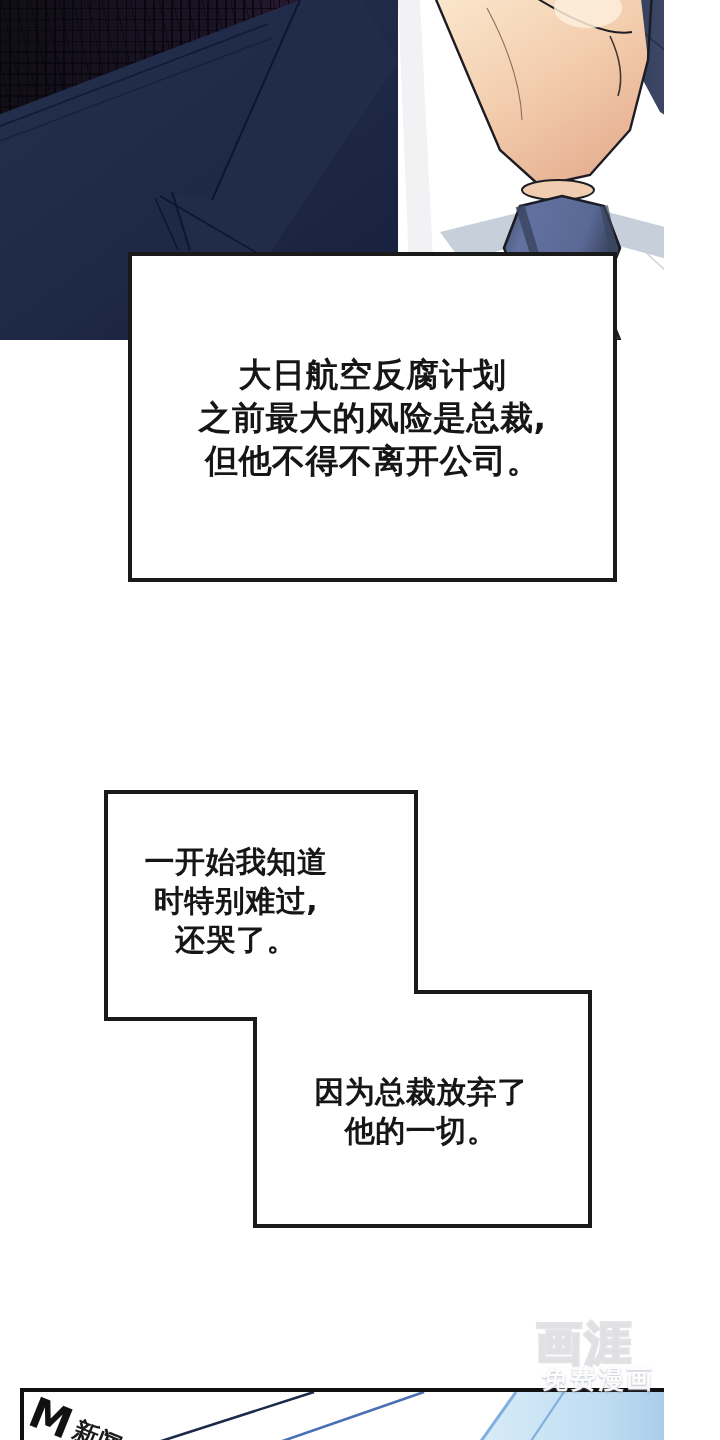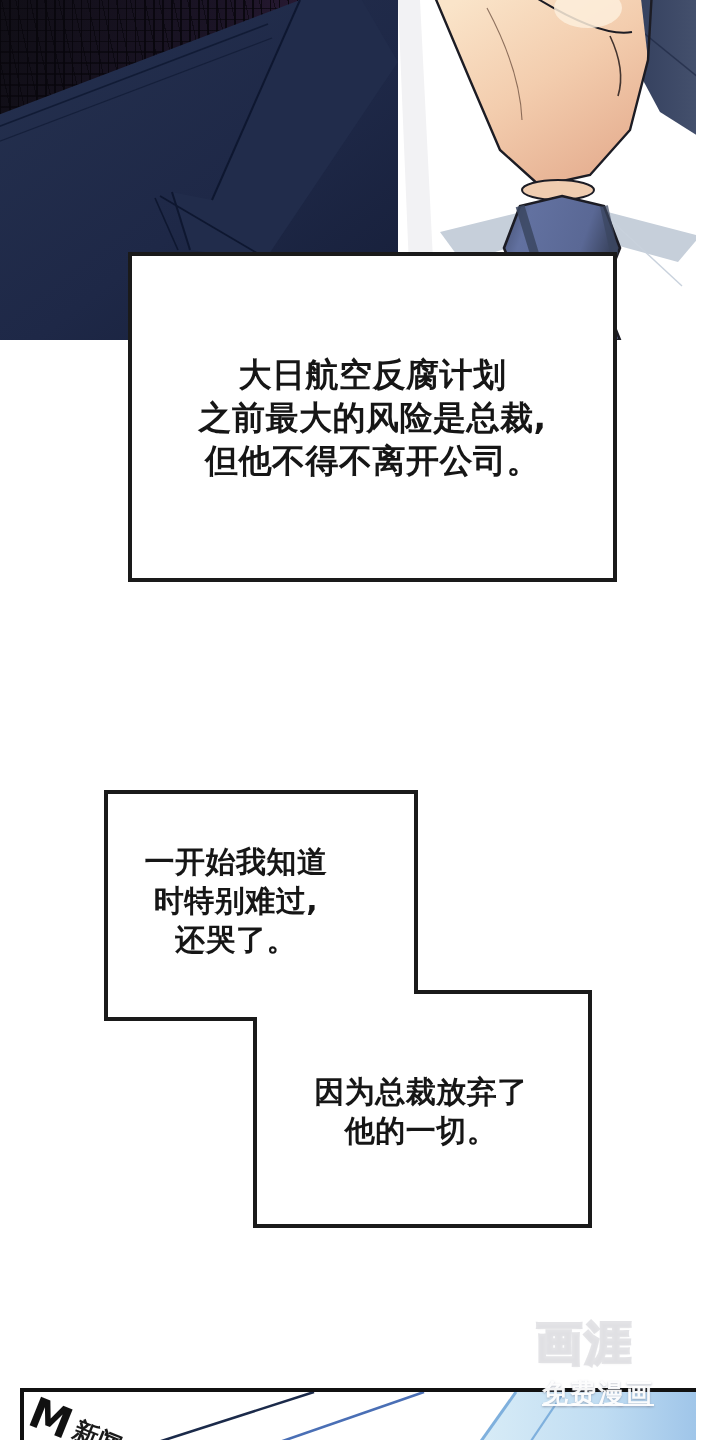--- a/index.html
+++ b/index.html
@@ -9,21 +9,20 @@
   }
   body {
     font-family: "DejaVu Sans", "Liberation Sans", sans-serif;
   }
   #page {
     position: relative;
     width: 664px;
     height: 1440px;
     overflow: hidden;
     background: #ffffff;
-    padding-left: 32px;
   }
 
   
   .art-panel {
     position: absolute;
     left: 0;
     top: 0;
     width: 720px;
     height: 340px;
     overflow: hidden;
@@ -149,29 +148,28 @@
     font-weight: 900;
     color: rgba(255,255,255,0.0);
     letter-spacing: 3px;
     line-height: 1;
     -webkit-text-stroke: 3px rgba(225,225,228,0.92);
     text-shadow: 0 1px 2px rgba(140,140,150,0.35);
     font-family: "DejaVu Sans", "Liberation Sans", sans-serif;
   }
   .wm-sub {
     position: absolute;
-    left: 6px; top: 56px;
+    left: 6px; top: 42px;
     font-size: 26px;
     font-weight: 700;
     color: rgba(255,255,255,0.95);
     letter-spacing: 2px;
     text-shadow: 0 1px 2px rgba(120,130,150,0.55);
     white-space: nowrap;
     font-family: "DejaVu Sans", "Liberation Sans", sans-serif;
-    text-decoration: underline;
   }
 </style>
 </head>
 <body>
 
 <div id="page">
 
   <div class="art-panel">
     <div class="bg-gradient"></div>
     <div class="bg-hatch"></div>

